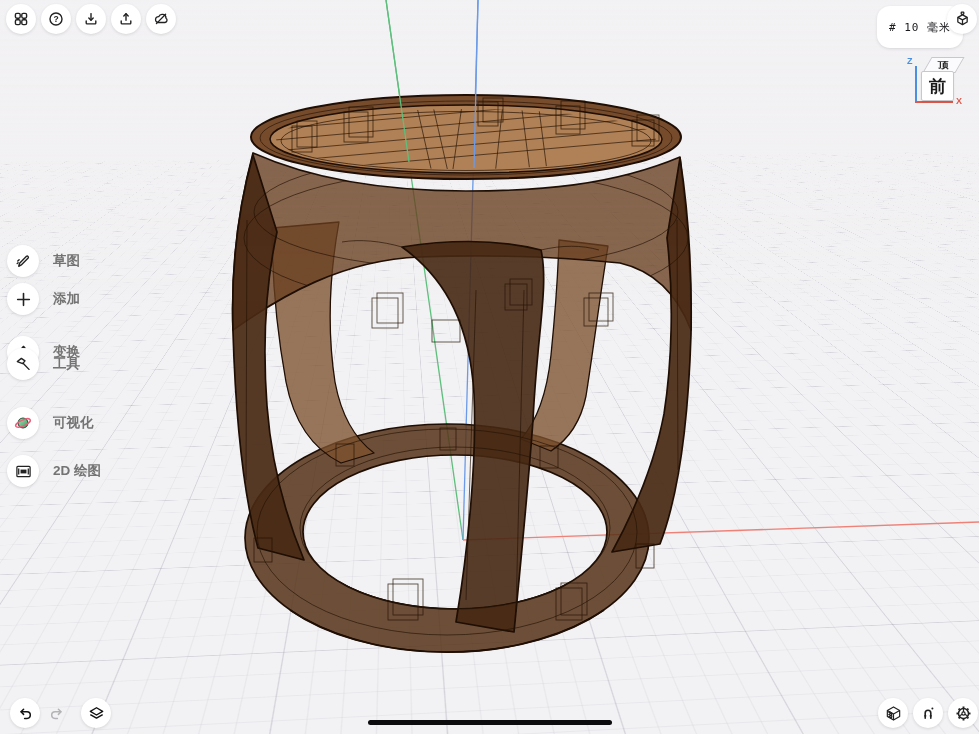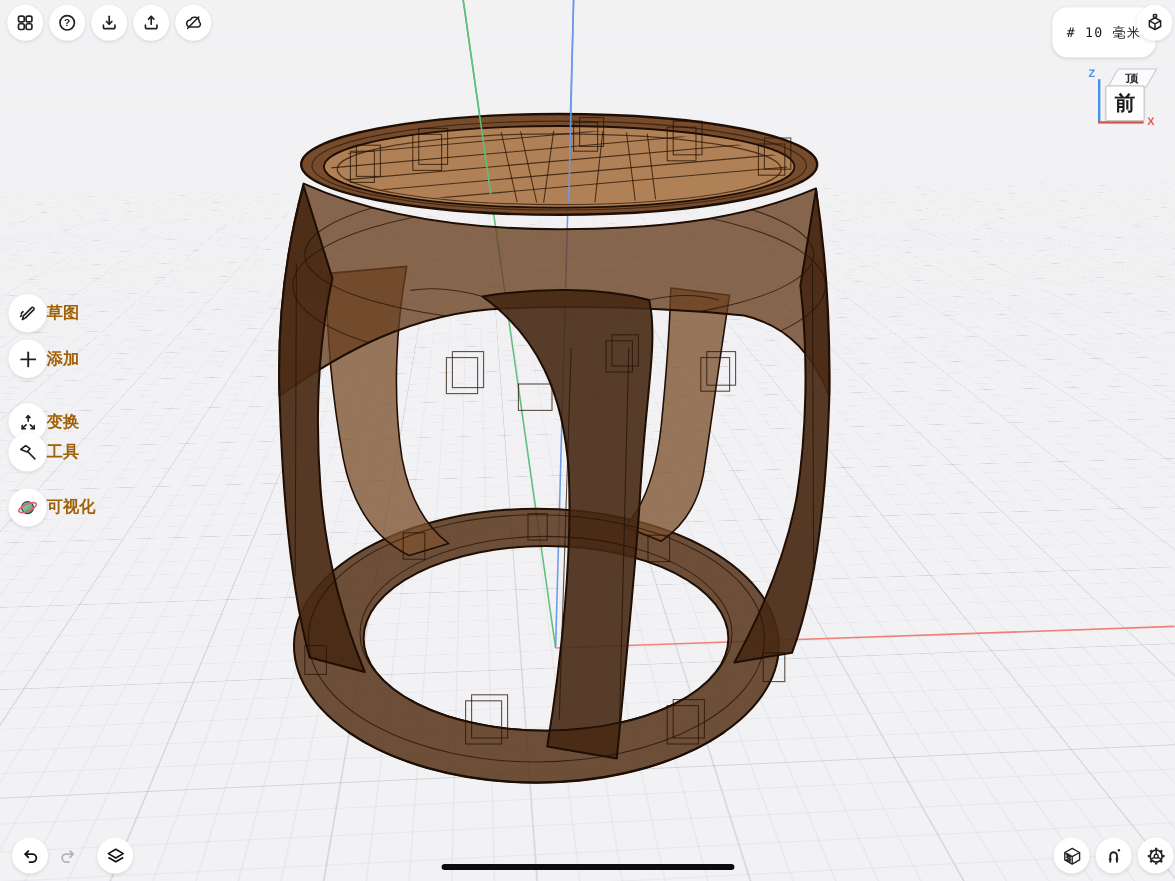--- a/index.html
+++ b/index.html
@@ -39,21 +39,21 @@
     font-family:"DejaVu Sans Mono","Liberation Mono",monospace;
     font-size:11px;letter-spacing:1px;color:#1b1b1f;white-space:nowrap;
   }
   
   .menu-item{position:absolute;left:7px;display:flex;align-items:center;cursor:pointer;}
   .menu-item .circle{
     width:32px;height:32px;border-radius:50%;background:#fff;
     box-shadow:0 1px 3px rgba(40,40,60,0.14);
     display:flex;align-items:center;justify-content:center;
   }
-  .menu-item .lbl{font-size:13.5px;font-weight:600;color:#a16207;}
+  .menu-item .lbl{margin-left:14px;font-size:13.5px;font-weight:600;color:#737373;}
   
   #viewcube{position:absolute;left:898px;top:48px;width:76px;height:62px;}
   #vc-front{
     position:absolute;left:23px;top:23px;width:31px;height:28px;background:#fff;
     border:1px solid #c7c7cc;border-radius:2px;box-shadow:0 1px 2px rgba(0,0,0,0.08);
     display:flex;align-items:center;justify-content:center;
     font-size:17px;font-weight:700;color:#1a1a1a;
   }
   #vc-top{
     position:absolute;left:29px;top:9px;width:31px;height:14px;background:#fbfbfd;
@@ -288,21 +288,21 @@
             <path d="M6.6,3.8 L8,2.3 L9.4,3.8"></path>
         <line x1="6.3" y1="9.4" x2="3.2" y2="12.4"></line>
             <path d="M3.3,10 V12.5 H5.8"></path>
         <line x1="9.7" y1="9.4" x2="12.8" y2="12.4"></line>
             <path d="M12.7,10 V12.5 H10.2"></path>
       </g>
         </svg>
       </div>
     <div class="lbl">变换</div>
   </div>
-  <div class="menu-item" style="top:361px">
+  <div class="menu-item" style="top:348px">
     <div class="circle">
         <svg width="17" height="17" viewBox="0 0 16 16">
       <g fill="none" stroke="#222" stroke-width="1.3" stroke-linejoin="round" stroke-linecap="round">
         <path d="M2.2,5.2 L6,2.2 L9.4,4.6 L7.2,7.2 Z"></path>
         <line x1="7.6" y1="6.8" x2="13.2" y2="12.6"></line>
       </g>
         </svg>
       </div>
     <div class="lbl">工具</div>
   </div>
@@ -313,20 +313,33 @@
             <linearGradient id="pg" x1="0" y1="0" x2="1" y2="1">
         <stop offset="0" stop-color="#9fe0ae"></stop>
               <stop offset="1" stop-color="#3f9e66"></stop>
       </linearGradient>
           </defs>
       <circle cx="8" cy="8" r="4.4" fill="url(#pg)" stroke="#1d4d33" stroke-width="0.9"></circle>
       <ellipse cx="8" cy="8" rx="7" ry="2.6" fill="none" stroke="#e85f7a" stroke-width="1.3" transform="rotate(-24 8 8)"></ellipse>
     </svg>
       </div>
     <div class="lbl">可视化</div>
+  </div>
+  <div class="menu-item" style="top:455px">
+    <div class="circle">
+        <svg width="17" height="17" viewBox="0 0 16 16">
+      <g fill="none" stroke="#222" stroke-width="1.2" stroke-linejoin="round">
+        <rect x="1.8" y="3.2" width="12.4" height="9.6" rx="0.9"></rect>
+        <rect x="5.2" y="6.2" width="5.6" height="3.6" fill="#222" stroke="none"></rect>
+        <line x1="3.5" y1="5.2" x2="3.5" y2="10.8"></line>
+            <line x1="12.5" y1="5.2" x2="12.5" y2="10.8"></line>
+      </g>
+        </svg>
+      </div>
+    <div class="lbl">2D 绘图</div>
   </div>
 
   <div class="btn" style="left:10px;top:698px">
     <svg width="16" height="16" viewBox="0 0 16 16">
       <g fill="none" stroke="#111" stroke-width="1.5" stroke-linecap="round" stroke-linejoin="round">
         <path d="M4.2,6.8 H10 a3.3,3.3 0 0 1 0,6.6 H7.6"></path>
         <path d="M6.6,4.2 L4,6.8 L6.6,9.4"></path>
       </g>
       </svg>
   </div>

